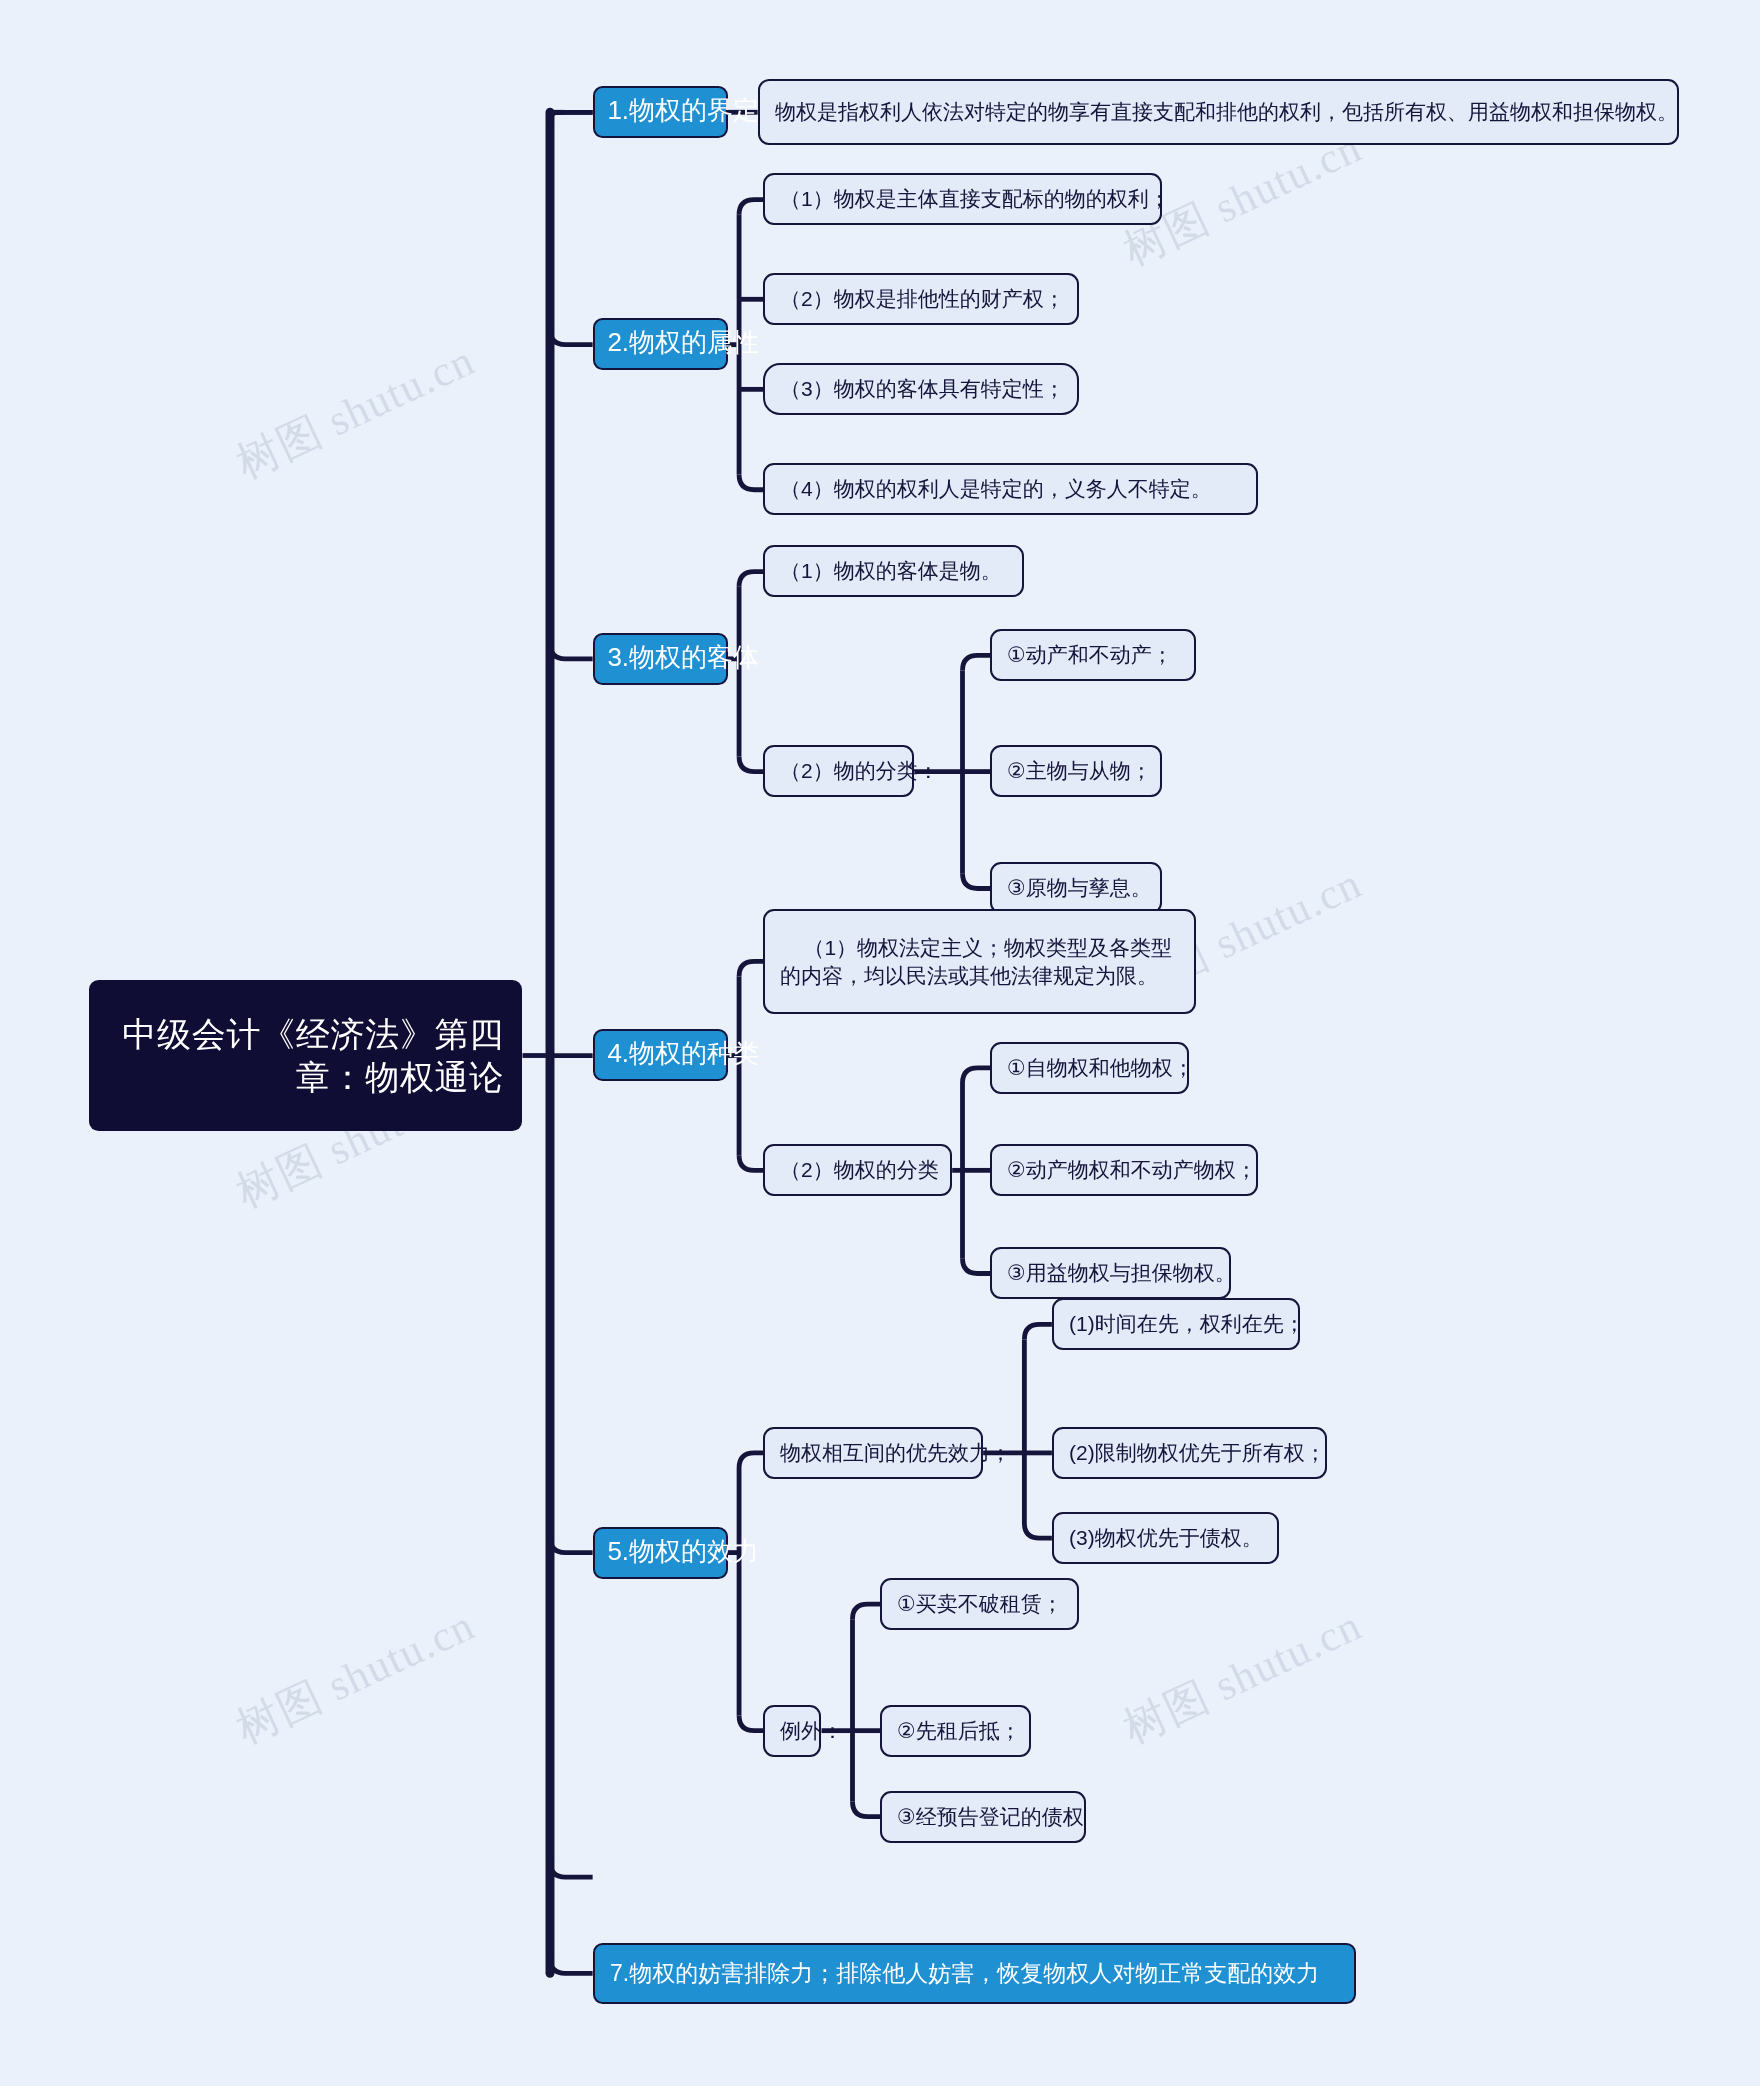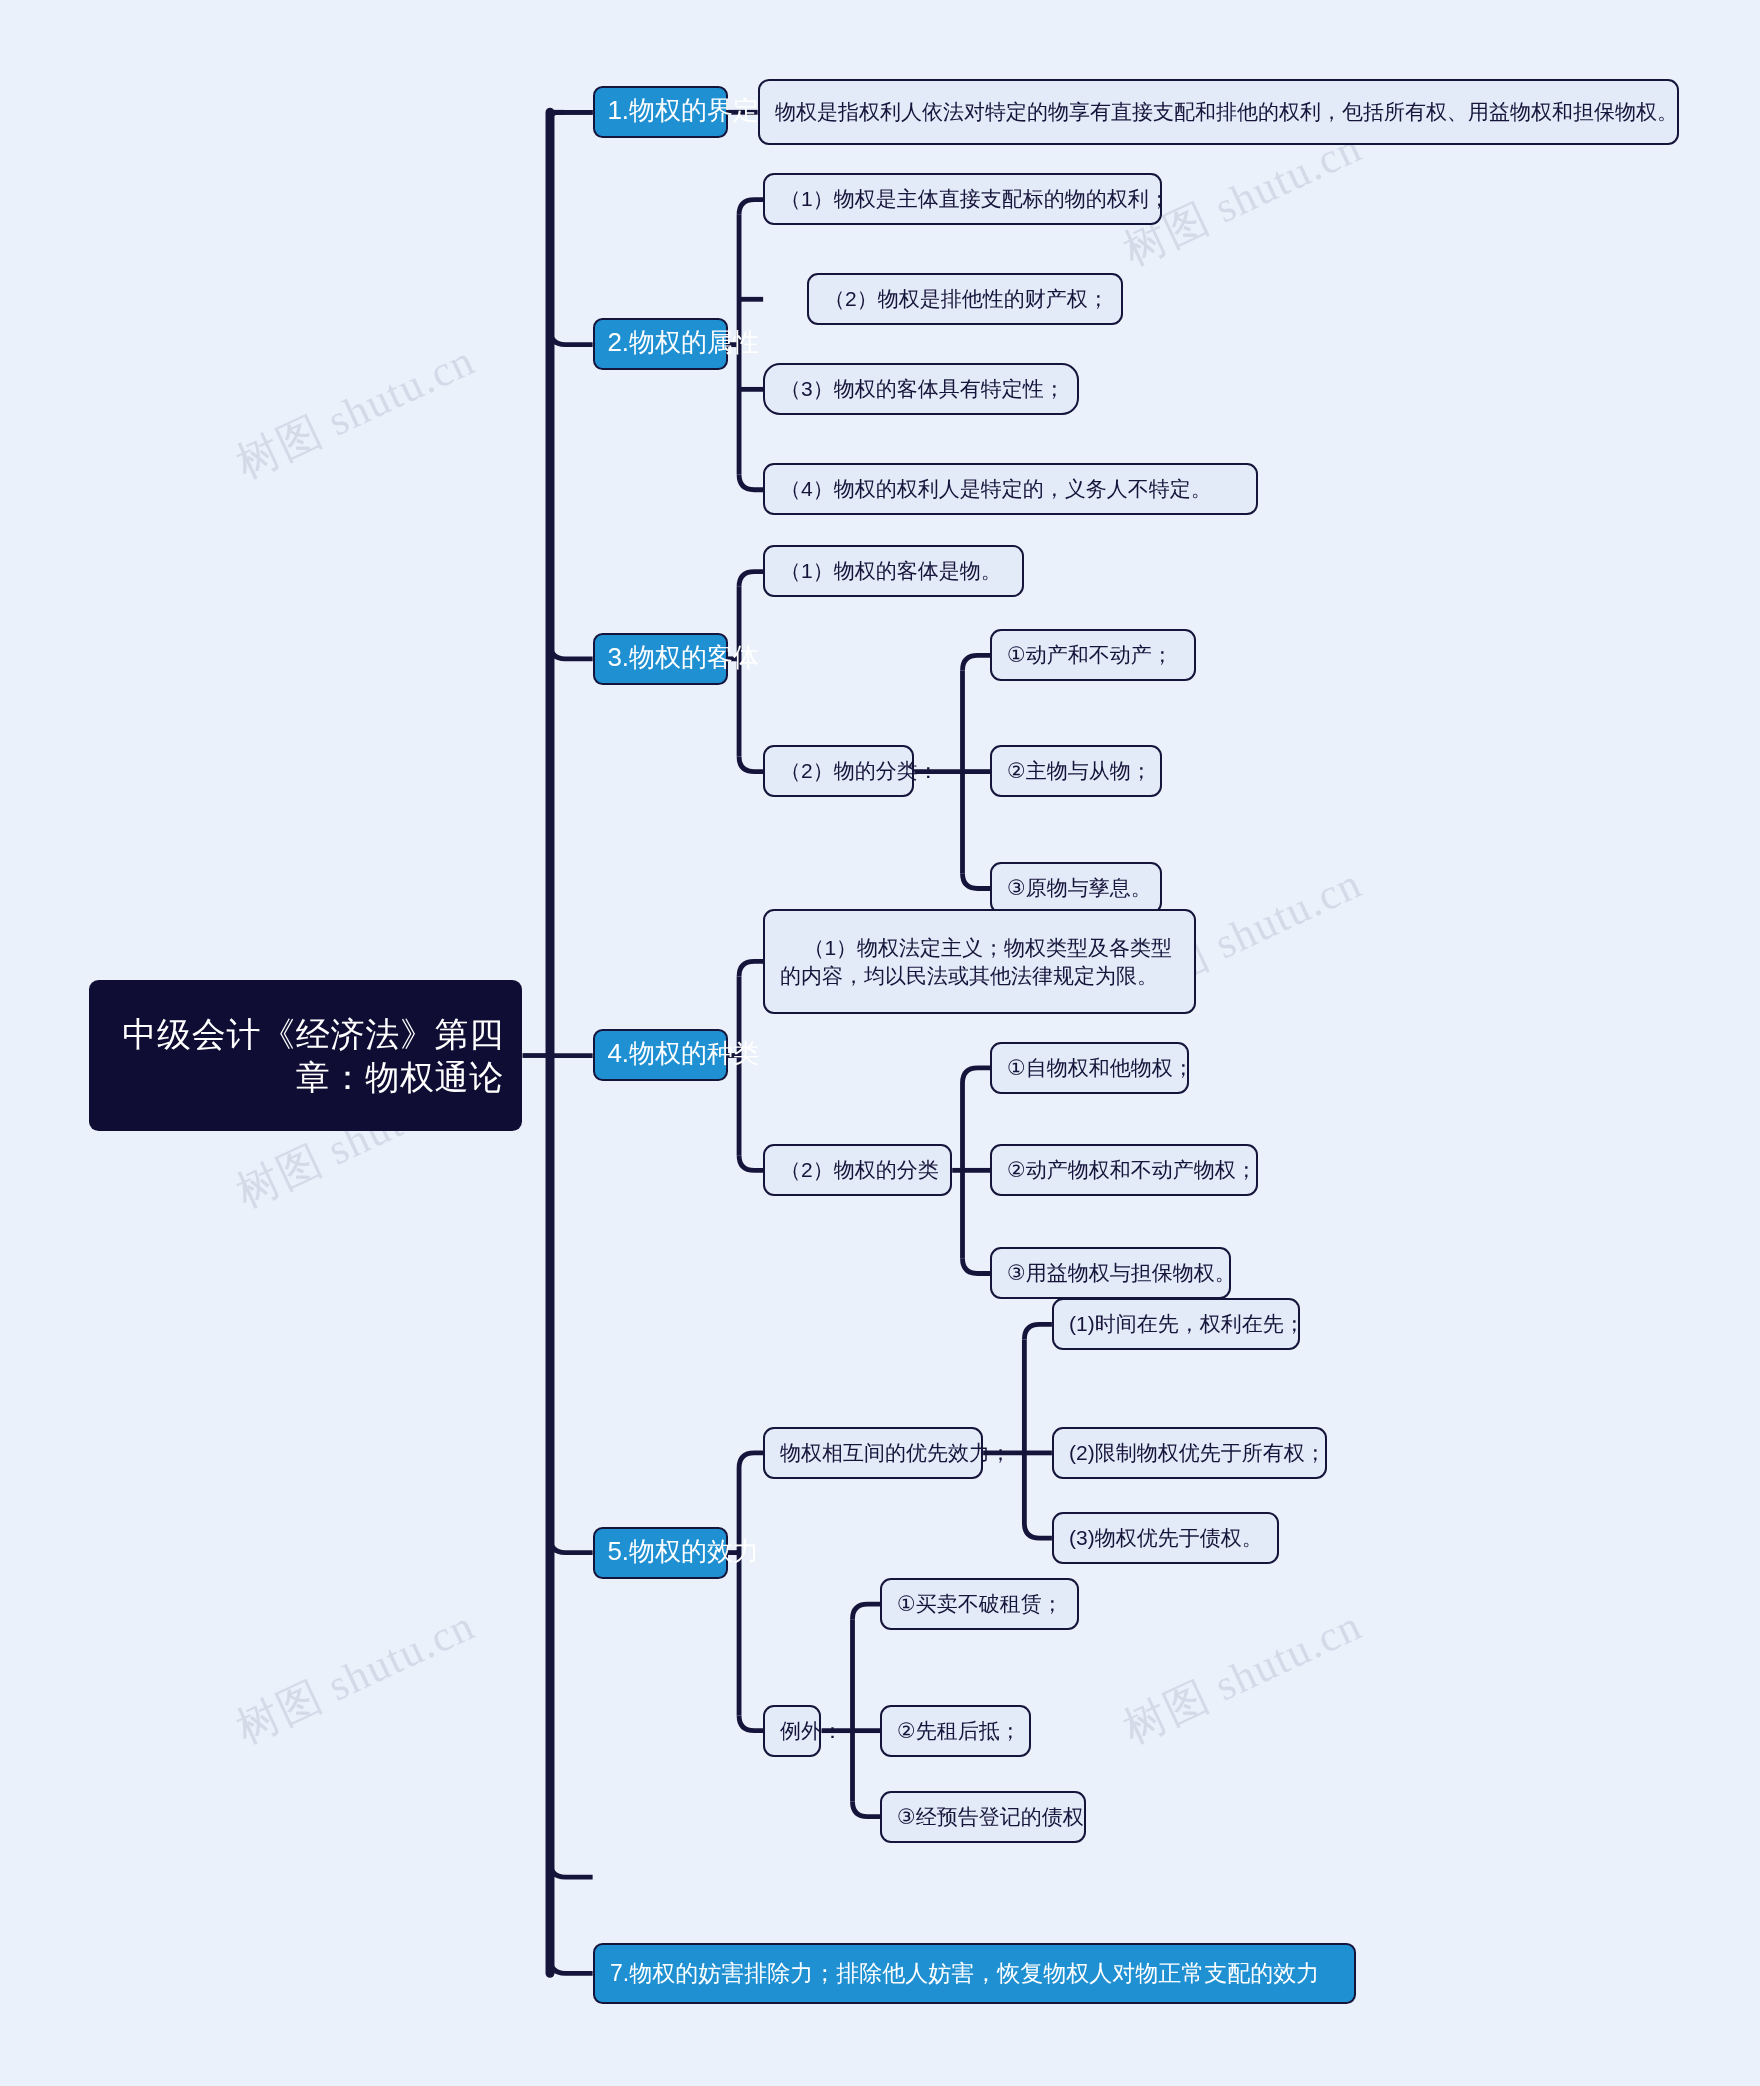--- a/index.html
+++ b/index.html
@@ -175,21 +175,21 @@
   <div class="node box nowrap" style="left:758px;top:79px;width:921px;height:66px;">
     <span>物权是指权利人依法对特定的物享有直接支配和排他的权利，包括所有权、用益物权和担保物权。</span>
   </div>
 
   <div class="node lvl1" style="left:593px;top:318px;width:135px;height:52px;">
     <span>2.物权的属性</span>
   </div>
   <div class="node box nowrap" style="left:763px;top:173px;width:399px;height:52px;">
     <span>（1）物权是主体直接支配标的物的权利；</span>
   </div>
-  <div class="node box nowrap" style="left:763px;top:273px;width:316px;height:52px;margin-left:44px;">
+  <div class="node box nowrap" style="left:763px;top:273px;width:316px;height:52px;">
     <span>（2）物权是排他性的财产权；</span>
   </div>
   <div class="node box nowrap" style="left:763px;top:363px;width:316px;height:52px;border-radius:17px;">
     <span>（3）物权的客体具有特定性；</span>
   </div>
   <div class="node box nowrap" style="left:763px;top:463px;width:495px;height:52px;">
     <span>（4）物权的权利人是特定的，义务人不特定。</span>
   </div>
 
   <div class="node lvl1" style="left:593px;top:633px;width:135px;height:52px;">

